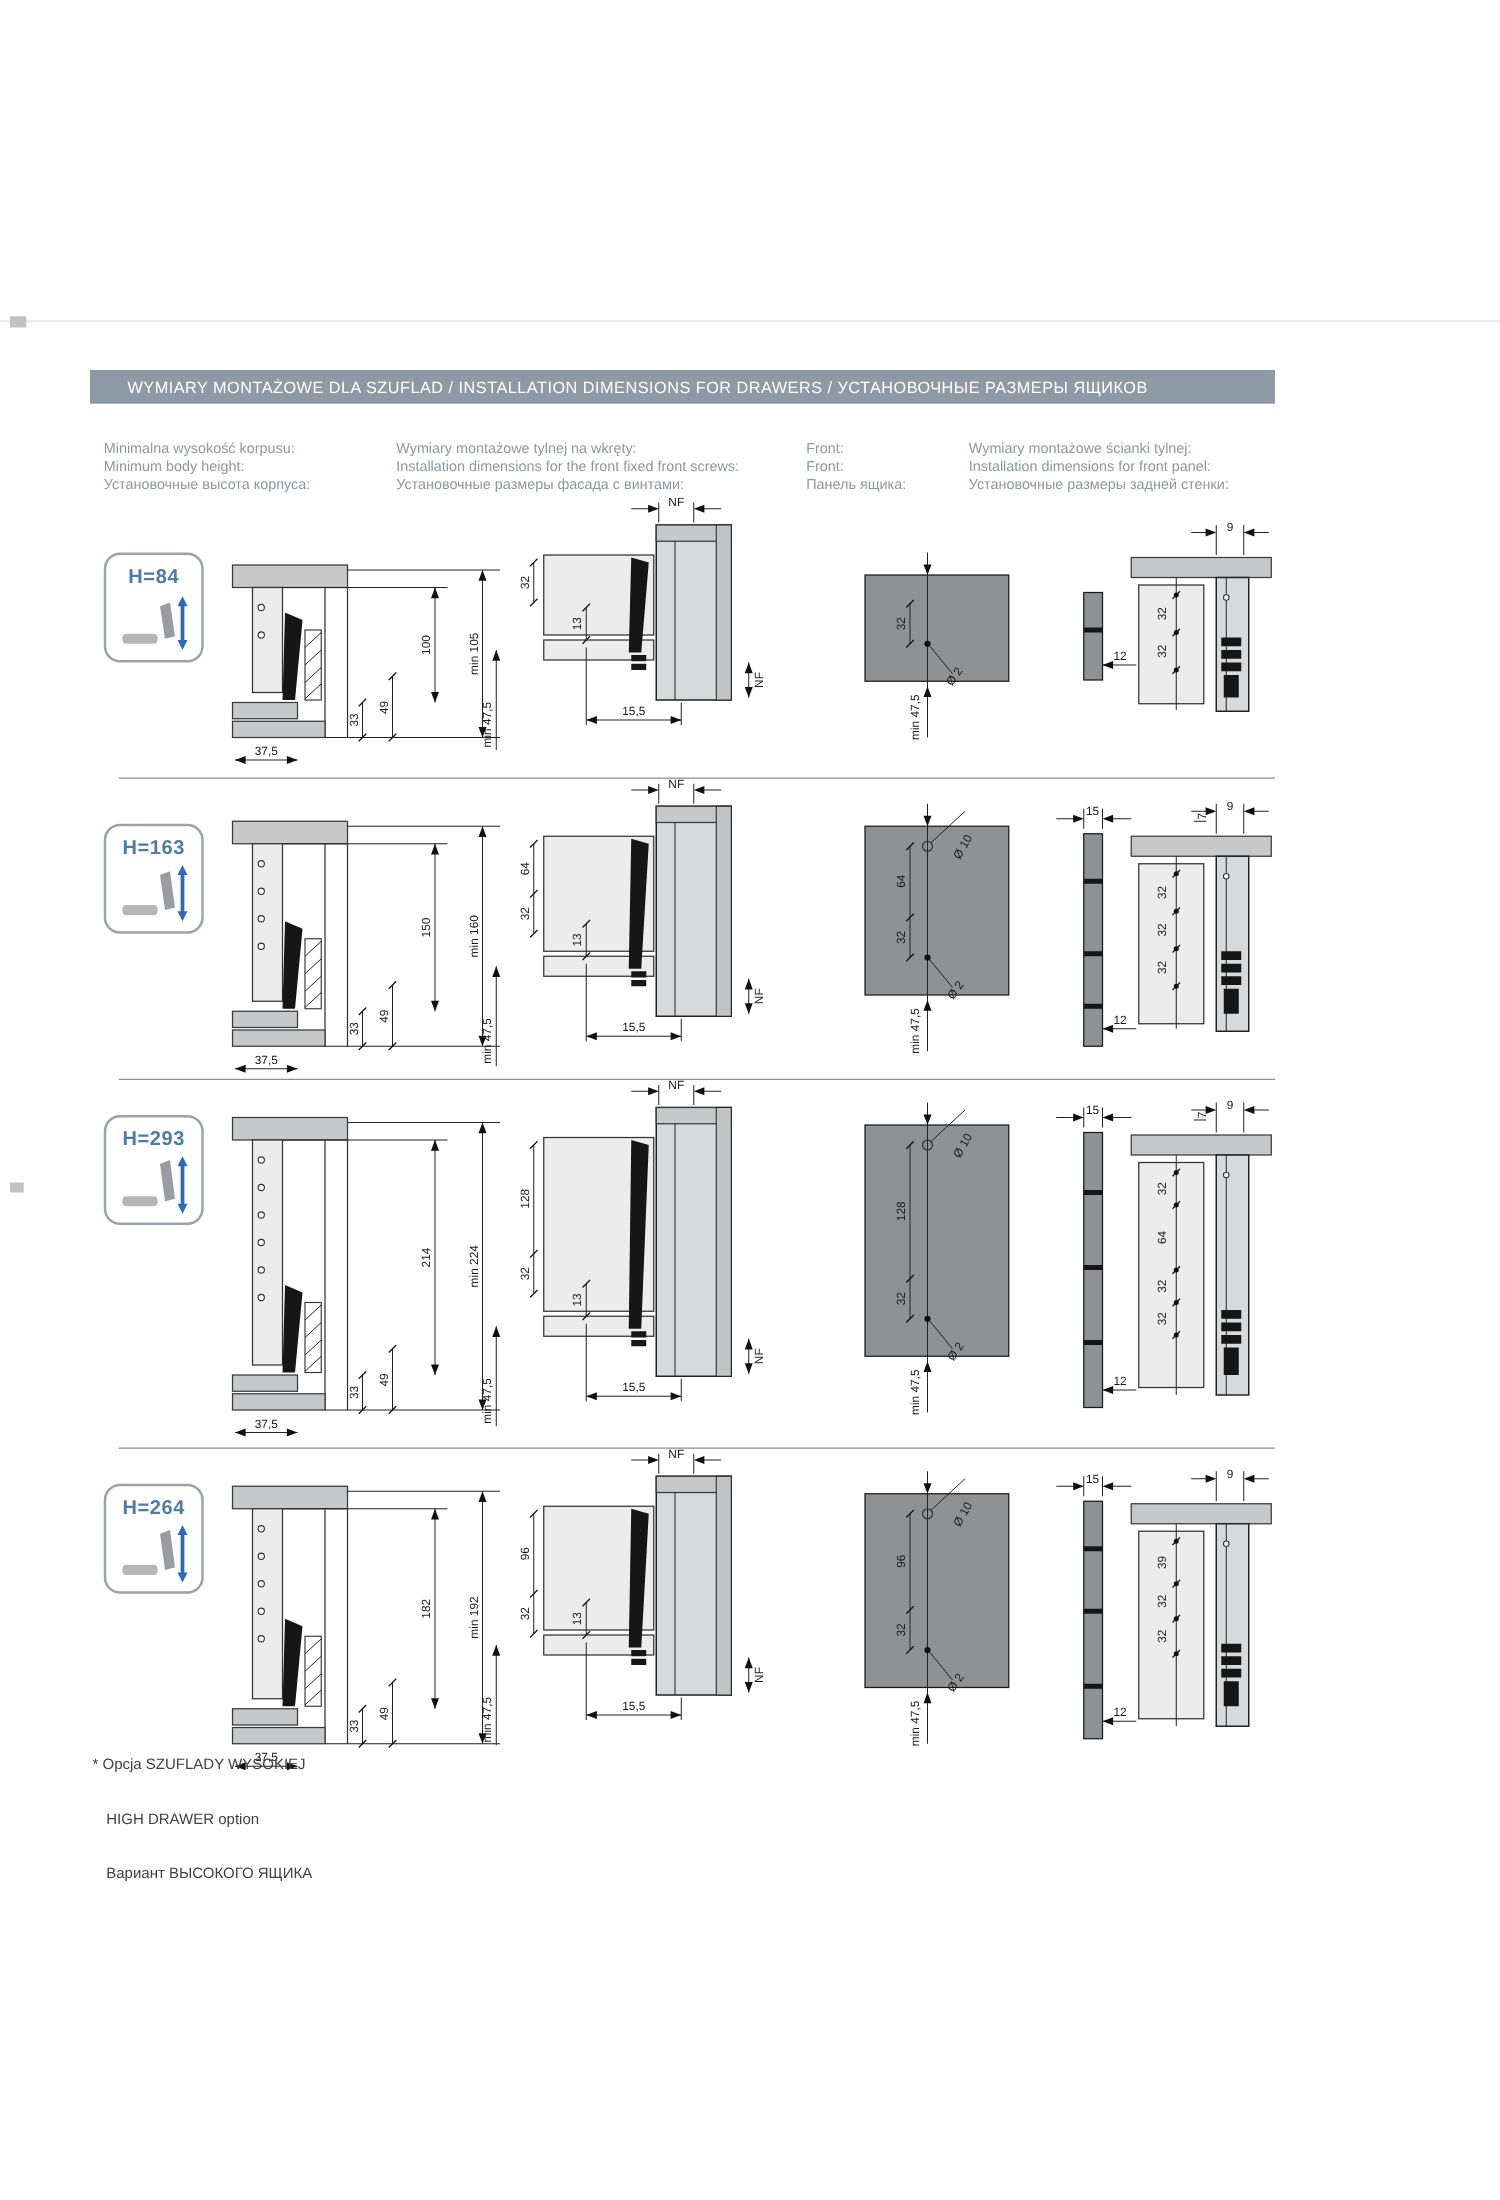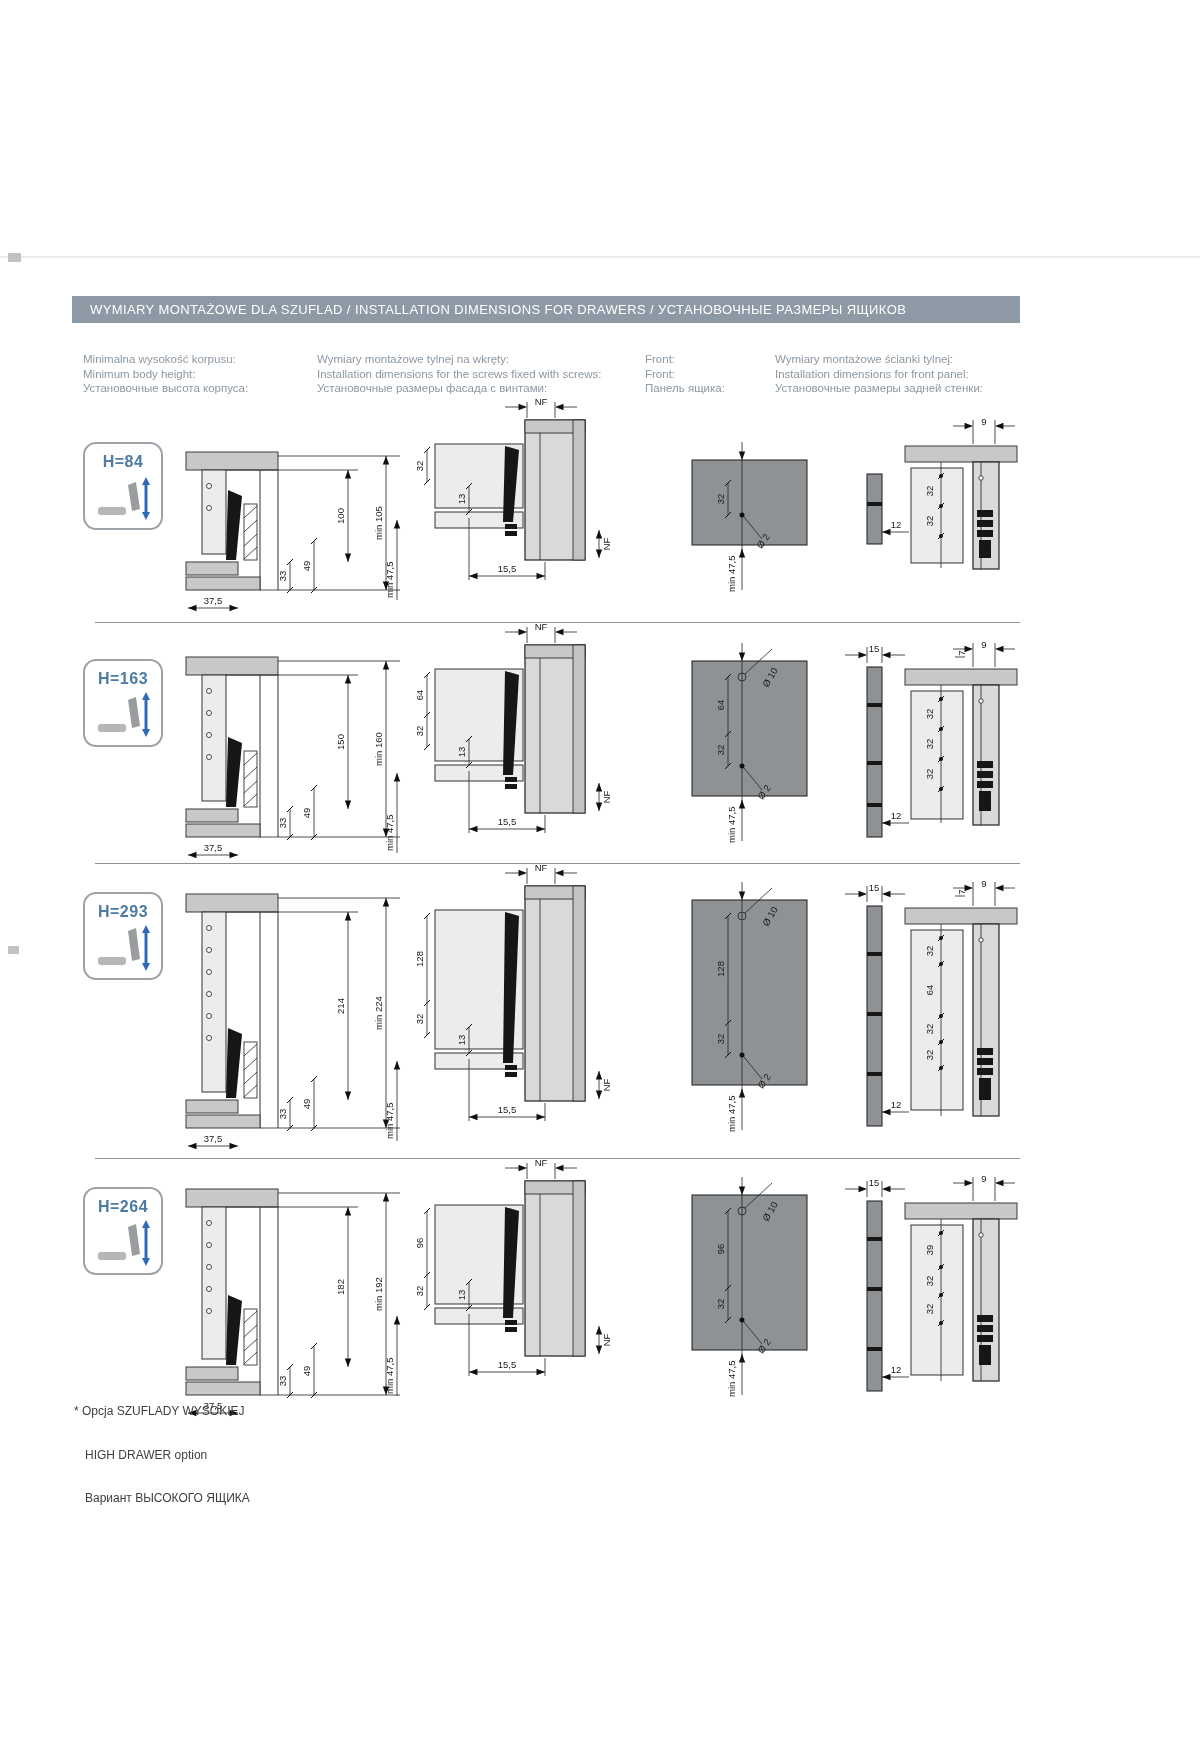--- a/index.html
+++ b/index.html
@@ -1,21 +1,21 @@
 <!DOCTYPE html>
 <html><head>
 <meta charset="utf-8">
 <style>
   html,body{margin:0;padding:0;background:#fff;}
   body{width:1200px;height:1760px;position:relative;font-family:"Liberation Sans",sans-serif;overflow:hidden;}
   .abs{position:absolute;}
   .artifact{background:#c2c2c0;}
   .pageline{background:#ececea;}
   .titlebar{left:72px;top:296px;width:948px;height:27px;background:#8d99a4;color:#fff;
-    font-size:13px;line-height:27px;padding-left:18px;box-sizing:border-box;letter-spacing:.4px;white-space:nowrap;}
+    font-size:13px;line-height:27px;padding-left:30px;box-sizing:border-box;letter-spacing:.4px;white-space:nowrap;}
   .colhead{top:352px;font-size:11.5px;line-height:14.5px;color:#8c98a2;}
   .colhead span{display:block;white-space:nowrap;}
   .sep{left:95px;width:925px;height:1px;background:#8f8f8f;}
   .row{left:72px;width:948px;}
   .badge{width:80px;height:88px;border:2px solid #9ba2a8;border-radius:13px;background:#fff;text-align:center;box-sizing:border-box;}
   .badge .bl{color:#4e7ba3;font-weight:bold;font-size:16px;margin-top:9px;letter-spacing:.5px;}
   .note{font-size:12px;line-height:15.5px;color:#404040;}
   .note .ind{padding-left:11px;margin-top:28px;}
   svg{display:block;}
   svg text{font-size:9.5px;fill:#1a1a1a;font-family:"Liberation Sans",sans-serif;}
@@ -48,21 +48,21 @@
 
 <div class="abs titlebar">WYMIARY MONTAŻOWE DLA SZUFLAD / INSTALLATION DIMENSIONS FOR DRAWERS / УСТАНОВОЧНЫЕ РАЗМЕРЫ ЯЩИКОВ</div>
 
 <div class="abs colhead" style="left:83px">
   <span>Minimalna wysokość korpusu:</span>
   <span>Minimum body height:</span>
   <span>Установочные высота корпуса:</span>
 </div>
 <div class="abs colhead" style="left:317px">
   <span>Wymiary montażowe tylnej na wkręty:</span>
-  <span>Installation dimensions for the screws fixed with screws:</span>
+  <span>Installation dimensions for the front fixed front screws:</span>
   <span>Установочные размеры фасада с винтами:</span>
 </div>
 <div class="abs colhead" style="left:645px">
   <span>Front:</span>
   <span>Front:</span>
   <span>Панель ящика:</span>
 </div>
 <div class="abs colhead" style="left:775px">
   <span>Wymiary montażowe ścianki tylnej:</span>
   <span>Installation dimensions for front panel:</span>

